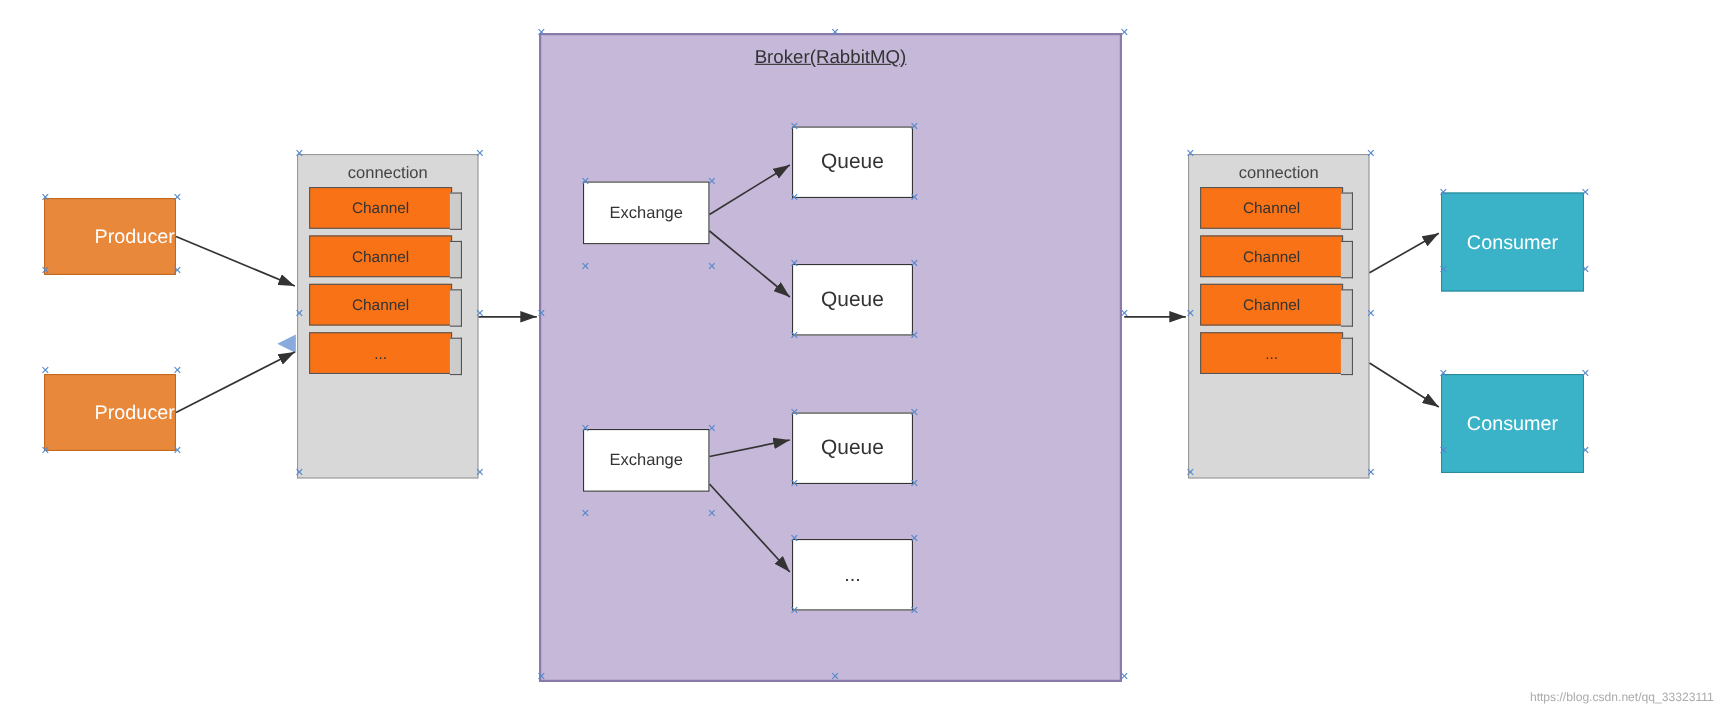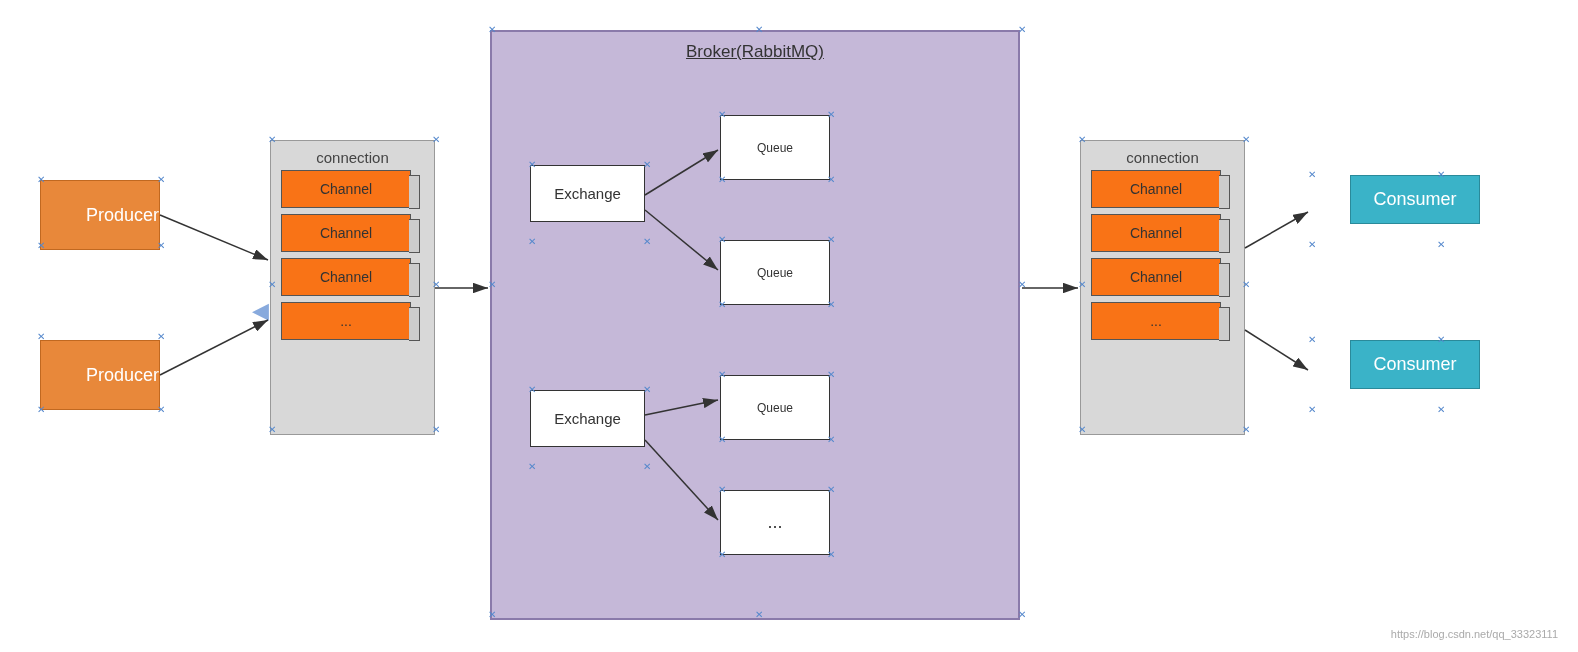--- a/index.html
+++ b/index.html
@@ -123,21 +123,21 @@
     #exchange2 { left: 530px; top: 390px; }
 
     
     .queue-box {
       position: absolute;
       background: #ffffff;
       border: 1.5px solid #333;
       display: flex;
       align-items: center;
       justify-content: center;
-      font-size: 12px;
+      font-size: 19px;
       color: #333;
       width: 110px;
       height: 65px;
     }
     #queue1 { left: 720px; top: 115px; }
     #queue2 { left: 720px; top: 240px; }
     #queue3 { left: 720px; top: 375px; }
 
     
     .dots-box {
@@ -158,22 +158,21 @@
     .consumer-box {
       position: absolute;
       background: #3ab3c8;
       border: 1.5px solid #2a8a9a;
       color: #fff;
       font-size: 18px;
       display: flex;
       align-items: center;
       justify-content: center;
       width: 130px;
-      height: 49px;
-      margin-left: 40px;
+      height: 90px;
     }
     #consumer1 { left: 1310px; top: 175px; }
     #consumer2 { left: 1310px; top: 340px; }
 
     
     .arrows-svg {
       position: absolute;
       top: 0;
       left: 0;
       width: 1578px;

